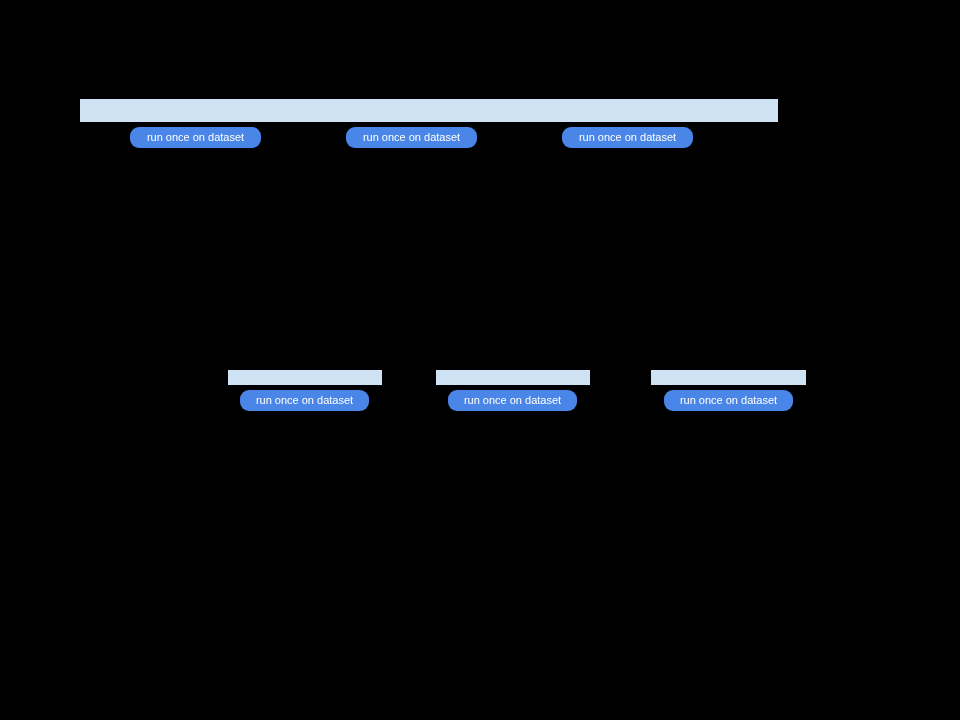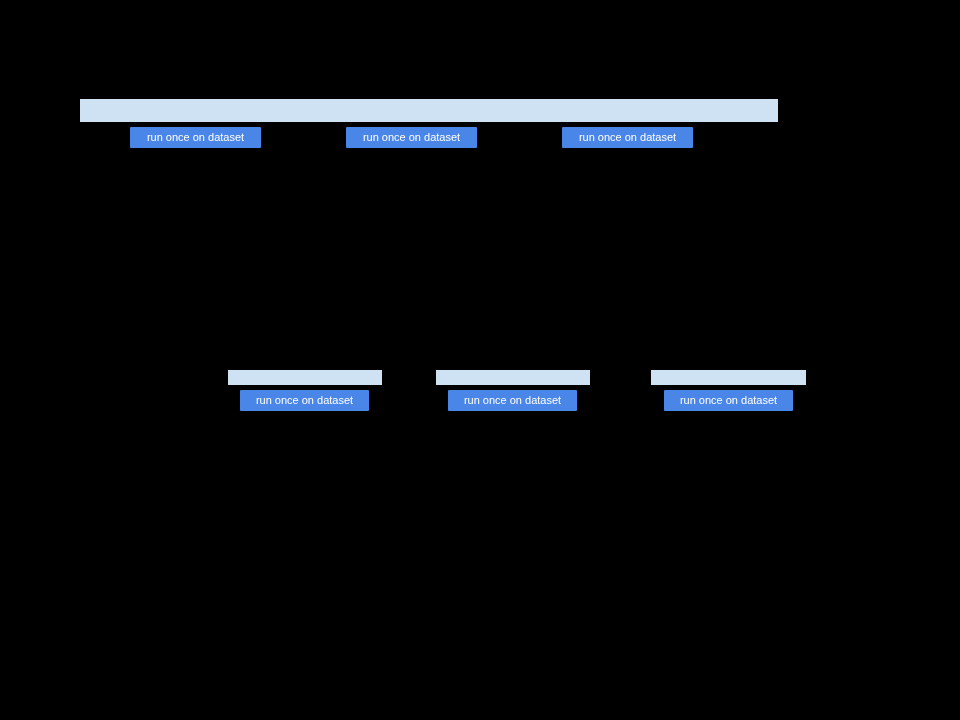--- a/index.html
+++ b/index.html
@@ -32,21 +32,21 @@
   }
   .run-btn {
     position: absolute;
     background: #4a86e8;
     color: #ffffff;
     font-size: 11px;
     line-height: 21px;
     height: 21px;
     width: 131px;
     text-align: center;
-    border-radius: 1px;
+    border-radius: 9px;
     white-space: nowrap;
     cursor: default;
   }
   .row1-btn { top: 127px; }
   .row2-btn { top: 390px; width: 129px; }
 </style>
 </head>
 <body>
 
 <div class="canvas">

